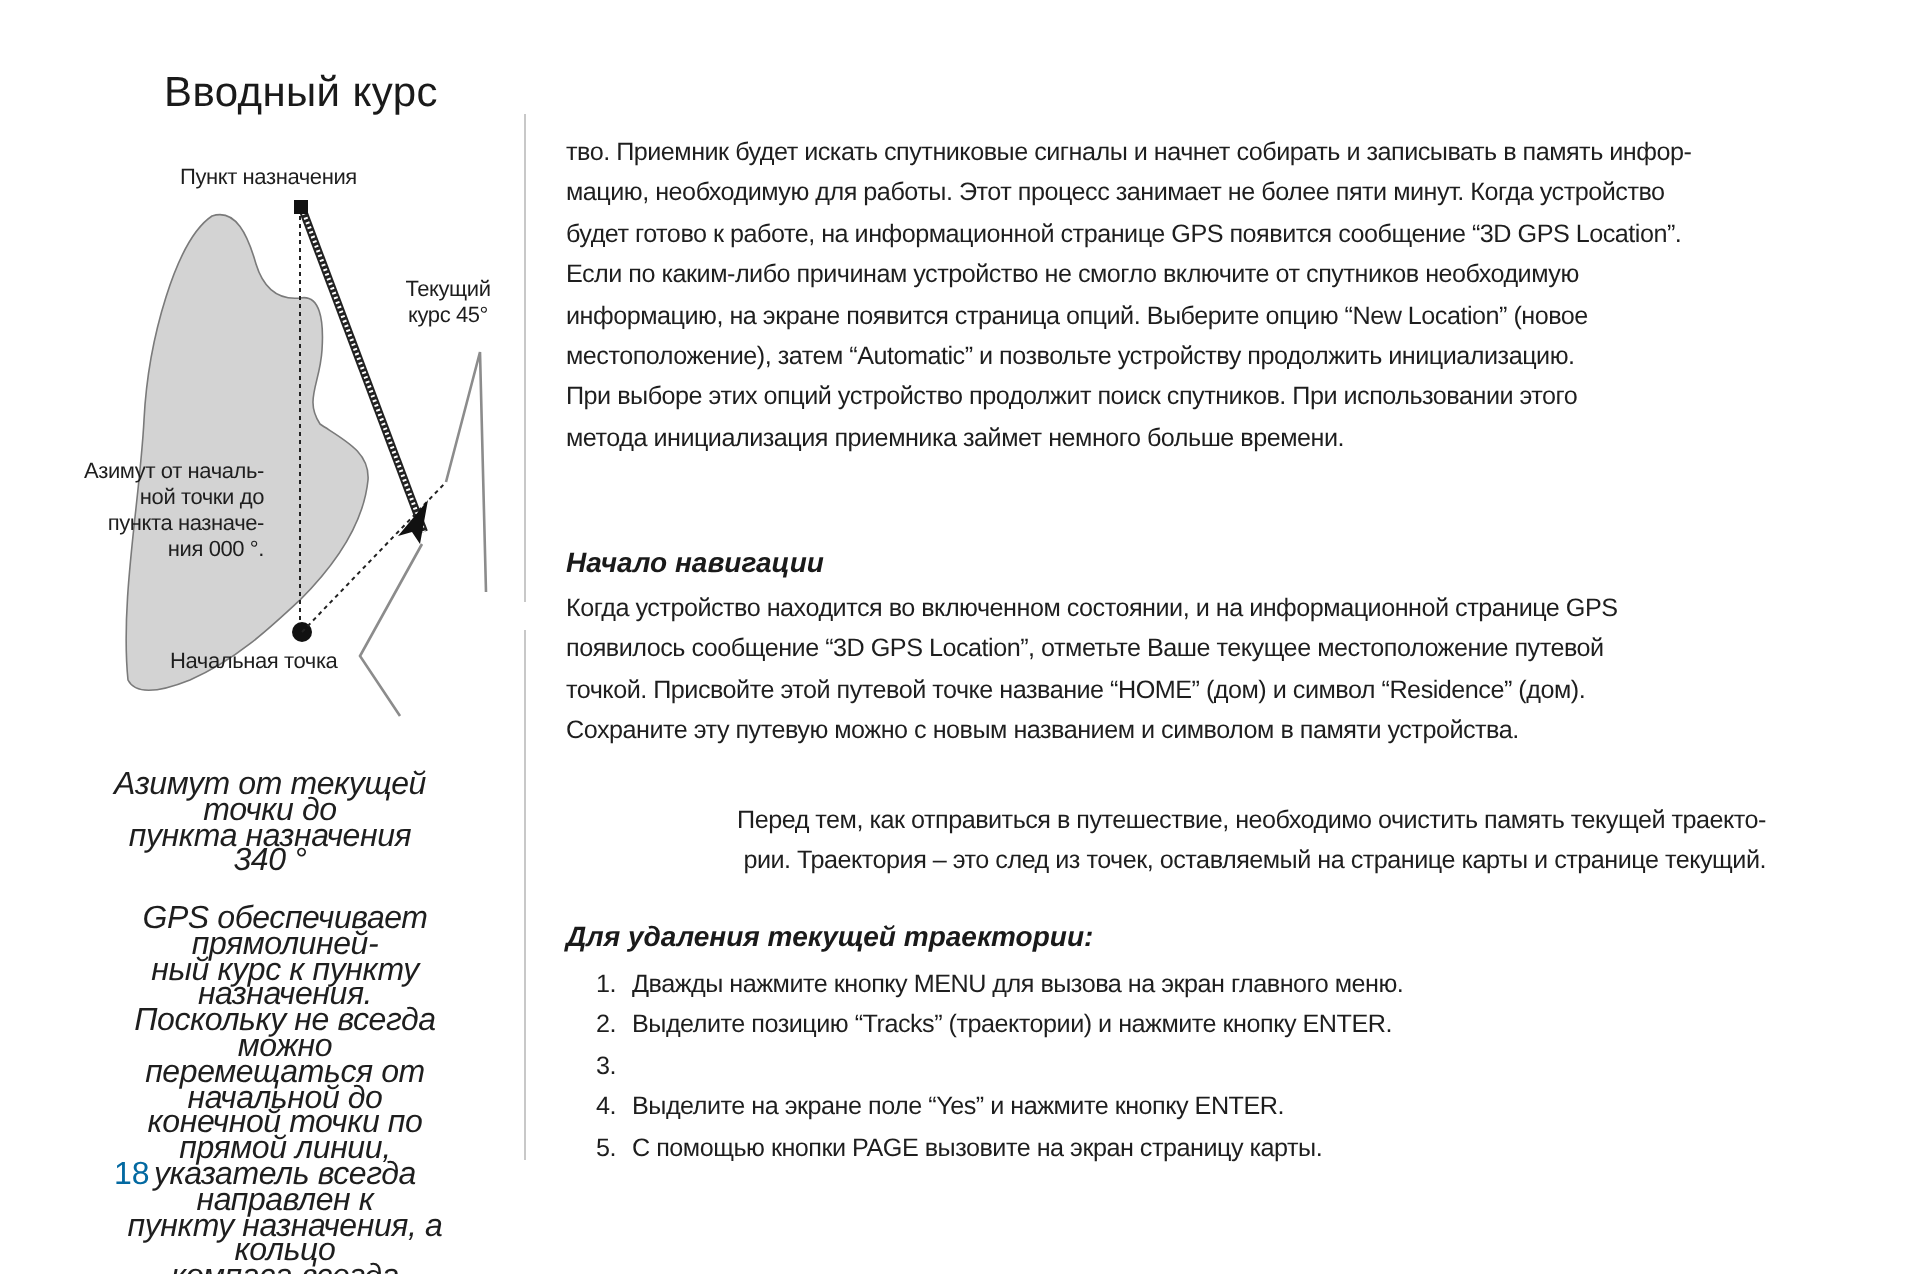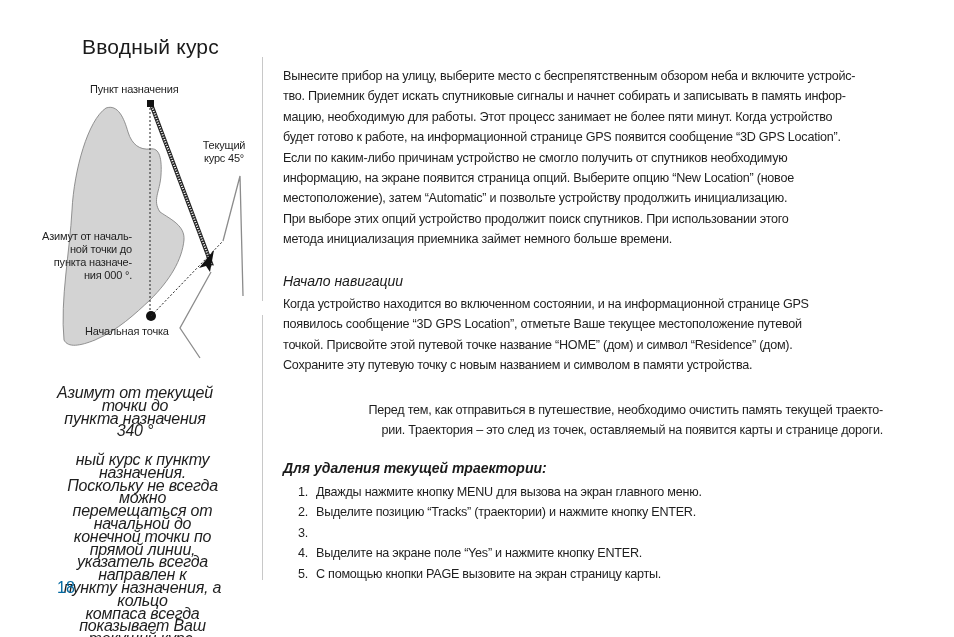--- a/index.html
+++ b/index.html
@@ -32,21 +32,21 @@
       position: absolute; left: 57px; top: 579px; font-size: 16px; color: #0369a1;
     }
     .divider {
       position: absolute; left: 262px; width: 1px; background: #c8c8c8;
     }
     .divider-top { top: 57px; height: 244px; }
     .divider-bottom { top: 315px; height: 265px; }
     .intro { position: absolute; left: 283px; top: 66px; width: 605px; }
     .h-nav {
       position: absolute; left: 283px; top: 273px;
-      font-size: 14px; font-weight: normal; font-style: italic; margin: 0; color: #1a1a1a;
+      font-size: 14px; font-weight: bold; font-style: italic; margin: 0; color: #1a1a1a;
     }
     .nav-para { position: absolute; left: 283px; top: 294px; width: 600px; }
     .track-para { position: absolute; left: 283px; top: 400px; width: 600px; text-align: right; }
     .h-delete {
       position: absolute; left: 283px; top: 460px;
       font-size: 14px; font-weight: bold; font-style: italic; margin: 0; color: #1a1a1a;
     }
     .steps {
       position: absolute; left: 283px; top: 482px; width: 600px;
       list-style: none; margin: 0; padding: 0;
@@ -97,59 +97,59 @@
   </div>
   <div class="dlabel lbl-start">Начальная точка</div>
 </div>
 
 <div class="caption caption-azimuth">
   <div>Азимут от текущей точки до</div>
   <div>пункта назначения 340 °</div>
 </div>
 
 <div class="caption caption-gps">
+  <div>GPS обеспечивает прямолиней-</div>
   <div>ный курс к пункту назначения.</div>
   <div>Поскольку не всегда можно</div>
   <div>перемещаться от начальной до</div>
   <div>конечной точки по прямой линии,</div>
   <div>указатель всегда направлен к</div>
   <div>пункту назначения, а кольцо</div>
   <div>компаса всегда показывает Ваш</div>
   <div>текущий курс.</div>
 </div>
 
 <div class="page-number">18</div>
 
 <div class="divider divider-top"></div>
 <div class="divider divider-bottom"></div>
 
 <div class="intro txt">
-  <div>Вынесите прибор на улицу, выберите место с беспрепятственным обзором неба и включите устройс-</div>
   <div>тво. Приемник будет искать спутниковые сигналы и начнет собирать и записывать в память инфор-</div>
   <div>мацию, необходимую для работы. Этот процесс занимает не более пяти минут. Когда устройство</div>
   <div>будет готово к работе, на информационной странице GPS появится сообщение “3D GPS Location”.</div>
-  <div>Если по каким-либо причинам устройство не смогло получить от спутников необходимую</div>
+  <div>Если по каким-либо причинам устройство не смогло включите от спутников необходимую</div>
   <div>информацию, на экране появится страница опций. Выберите опцию “New Location” (новое</div>
   <div>местоположение), затем “Automatic” и позвольте устройству продолжить инициализацию.</div>
   <div>При выборе этих опций устройство продолжит поиск спутников. При использовании этого</div>
   <div>метода инициализация приемника займет немного больше времени.</div>
 </div>
 
 <h2 class="h-nav">Начало навигации</h2>
 
 <div class="nav-para txt">
   <div>Когда устройство находится во включенном состоянии, и на информационной странице GPS</div>
   <div>появилось сообщение “3D GPS Location”, отметьте Ваше текущее местоположение путевой</div>
   <div>точкой. Присвойте этой путевой точке название “HOME” (дом) и символ “Residence” (дом).</div>
-  <div>Сохраните эту путевую точку с новым названием и символом в памяти устройства.</div>
+  <div>Сохраните эту путевую можно с новым названием и символом в памяти устройства.</div>
 </div>
 
 <div class="track-para txt">
   <div>Перед тем, как отправиться в путешествие, необходимо очистить память текущей траекто-</div>
-  <div>рии. Траектория – это след из точек, оставляемый на появится карты и странице дороги.</div>
+  <div>рии. Траектория – это след из точек, оставляемый на странице карты и странице текущий.</div>
 </div>
 
 <h2 class="h-delete">Для удаления текущей траектории:</h2>
 
 <ol class="steps txt">
   <li>
       <span class="num">1.</span>
       <span>Дважды нажмите кнопку MENU для вызова на экран главного меню.</span>
     </li>
   <li>

